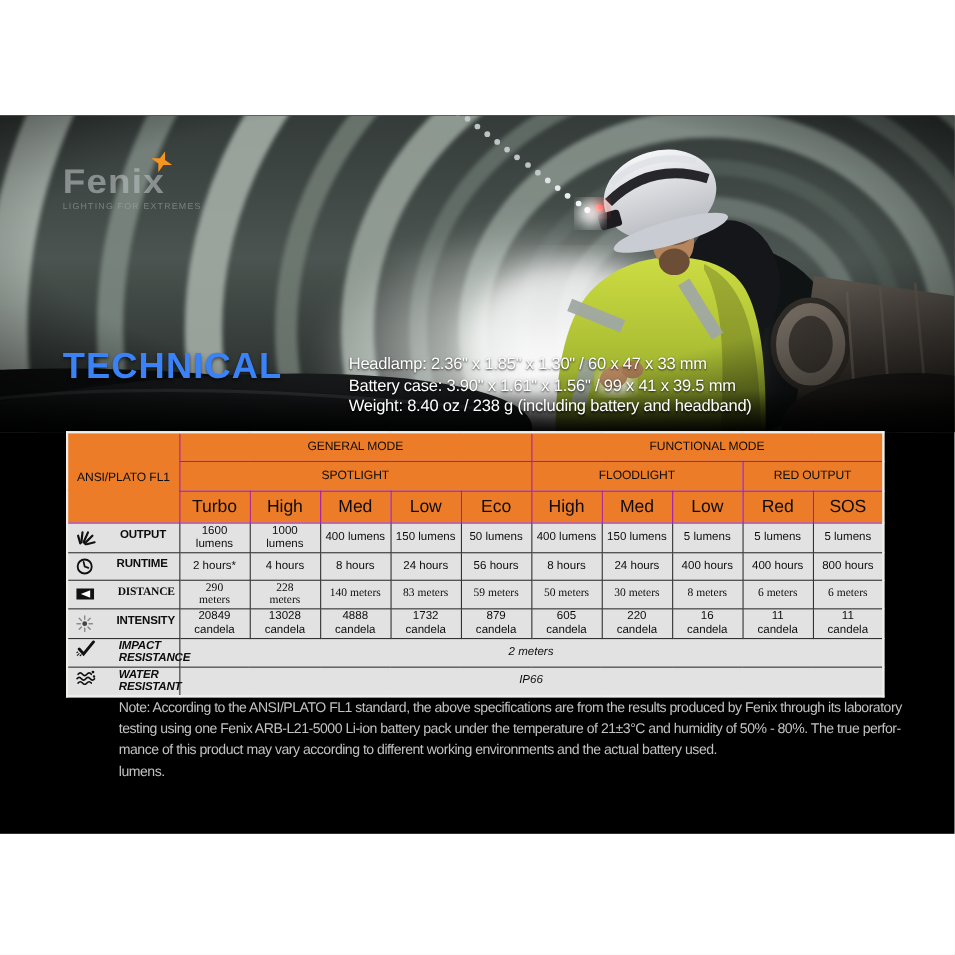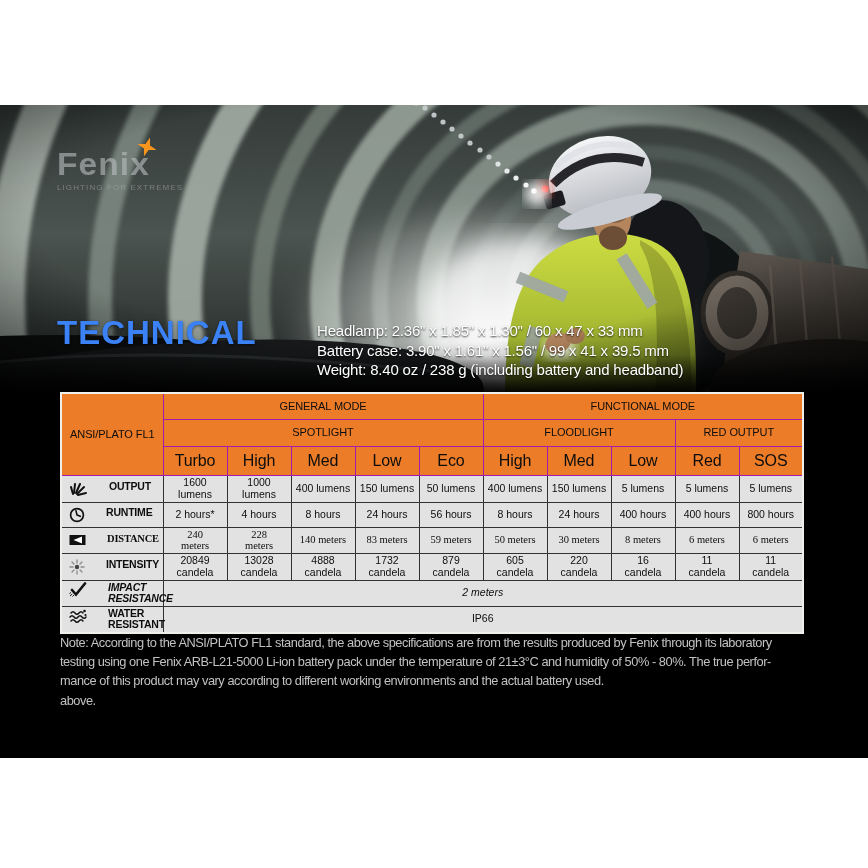--- a/index.html
+++ b/index.html
@@ -27,30 +27,30 @@
   
   .tblwrap{position:absolute;left:60px;top:287px;}
   table{border-collapse:collapse;table-layout:fixed;width:742px;background:#e2e2e2;border:2px solid #f0efec;}
   col.c0{width:102px;} col.cd{width:64px;}
   td,th{border:1px solid #323232;font-size:10.5px;color:#0d0d0d;text-align:center;vertical-align:middle;
         padding:1px 2px;line-height:1.12;white-space:pre-line;font-weight:normal;}
   .hd{background:#ec7c28;border:1px solid #a21caf;font-weight:normal;font-size:11px;letter-spacing:-0.1px;}
   .lv{font-size:16px;}
   .tr-mode{height:26px;} .tr-beam{height:27px;} .tr-level{height:29px;}
   .tr-out{height:27px;} .tr-run{height:25px;} .tr-dis{height:26px;font-family:Liberation Serif, serif;}
-  .tr-int{height:26px;margin-left:28px;} .tr-imp{height:26px;font-style:italic;} .tr-wat{height:27px;}
+  .tr-int{height:26px;margin-left:28px;} .tr-imp{height:26px;font-style:italic;} .tr-wat{height:27px;font-style:italic;}
   .lblcell{text-align:left;}
   .lblwrap{display:flex;align-items:flex-start;gap:21px;padding-left:5px;}
   .lblwrap .txt{font-weight:bold;font-size:10.5px;line-height:1.05;letter-spacing:-0.2px;white-space:pre-line;text-align:left;}
   .ic{flex:0 0 auto;display:inline-flex;}
 
   
   .note{position:absolute;left:60px;top:528px;width:745px;color:#c2c2c2;font-size:12.8px;
         line-height:19.2px;letter-spacing:-0.45px;}
-  .note div{white-space:nowrap;}
+  .note div{white-space:nowrap;margin-left:48px;}
 </style>
 </head>
 <body>
 
 <div class="canvas">
   <div class="hero">
 
     <div class="photo">
       <svg width="868" height="288" viewBox="0 0 868 288">
         <defs>
@@ -277,21 +277,21 @@
 
         <tr class="tr-dis">
           <td class="lblcell"><div class="lblwrap">
             <span class="ic">
               <svg width="17" height="14" viewBox="0 0 17 14">
                       <rect x="0.5" y="2" width="16" height="10" fill="#111"></rect>
               <polygon points="13,3.5 4.5,7 13,10.5" fill="#fff"></polygon>
                     </svg>
             </span>
             <span class="txt">DISTANCE</span></div></td>
-          <td>240
+          <td>290
 meters</td>
           <td>228
 meters</td>
           <td>140 meters</td>
           <td>83 meters</td>
           <td>59 meters</td>
           <td>50 meters</td>
           <td>30 meters</td>
           <td>8 meters</td>
           <td>6 meters</td>
@@ -373,16 +373,16 @@
           <td colspan="10">IP66</td>
         </tr>
       </tbody>
         </table>
     </div>
 
     <div class="note">
       <div>Note: According to the ANSI/PLATO FL1 standard, the above specifications are from the results produced by Fenix through its laboratory</div>
       <div>testing using one Fenix ARB-L21-5000 Li-ion battery pack under the temperature of 21±3°C and humidity of 50% - 80%. The true perfor-</div>
       <div>mance of this product may vary according to different working environments and the actual battery used.</div>
-      <div>above.</div>
+      <div>lumens.</div>
     </div>
   </div>
 </div>
 
 </body></html>

